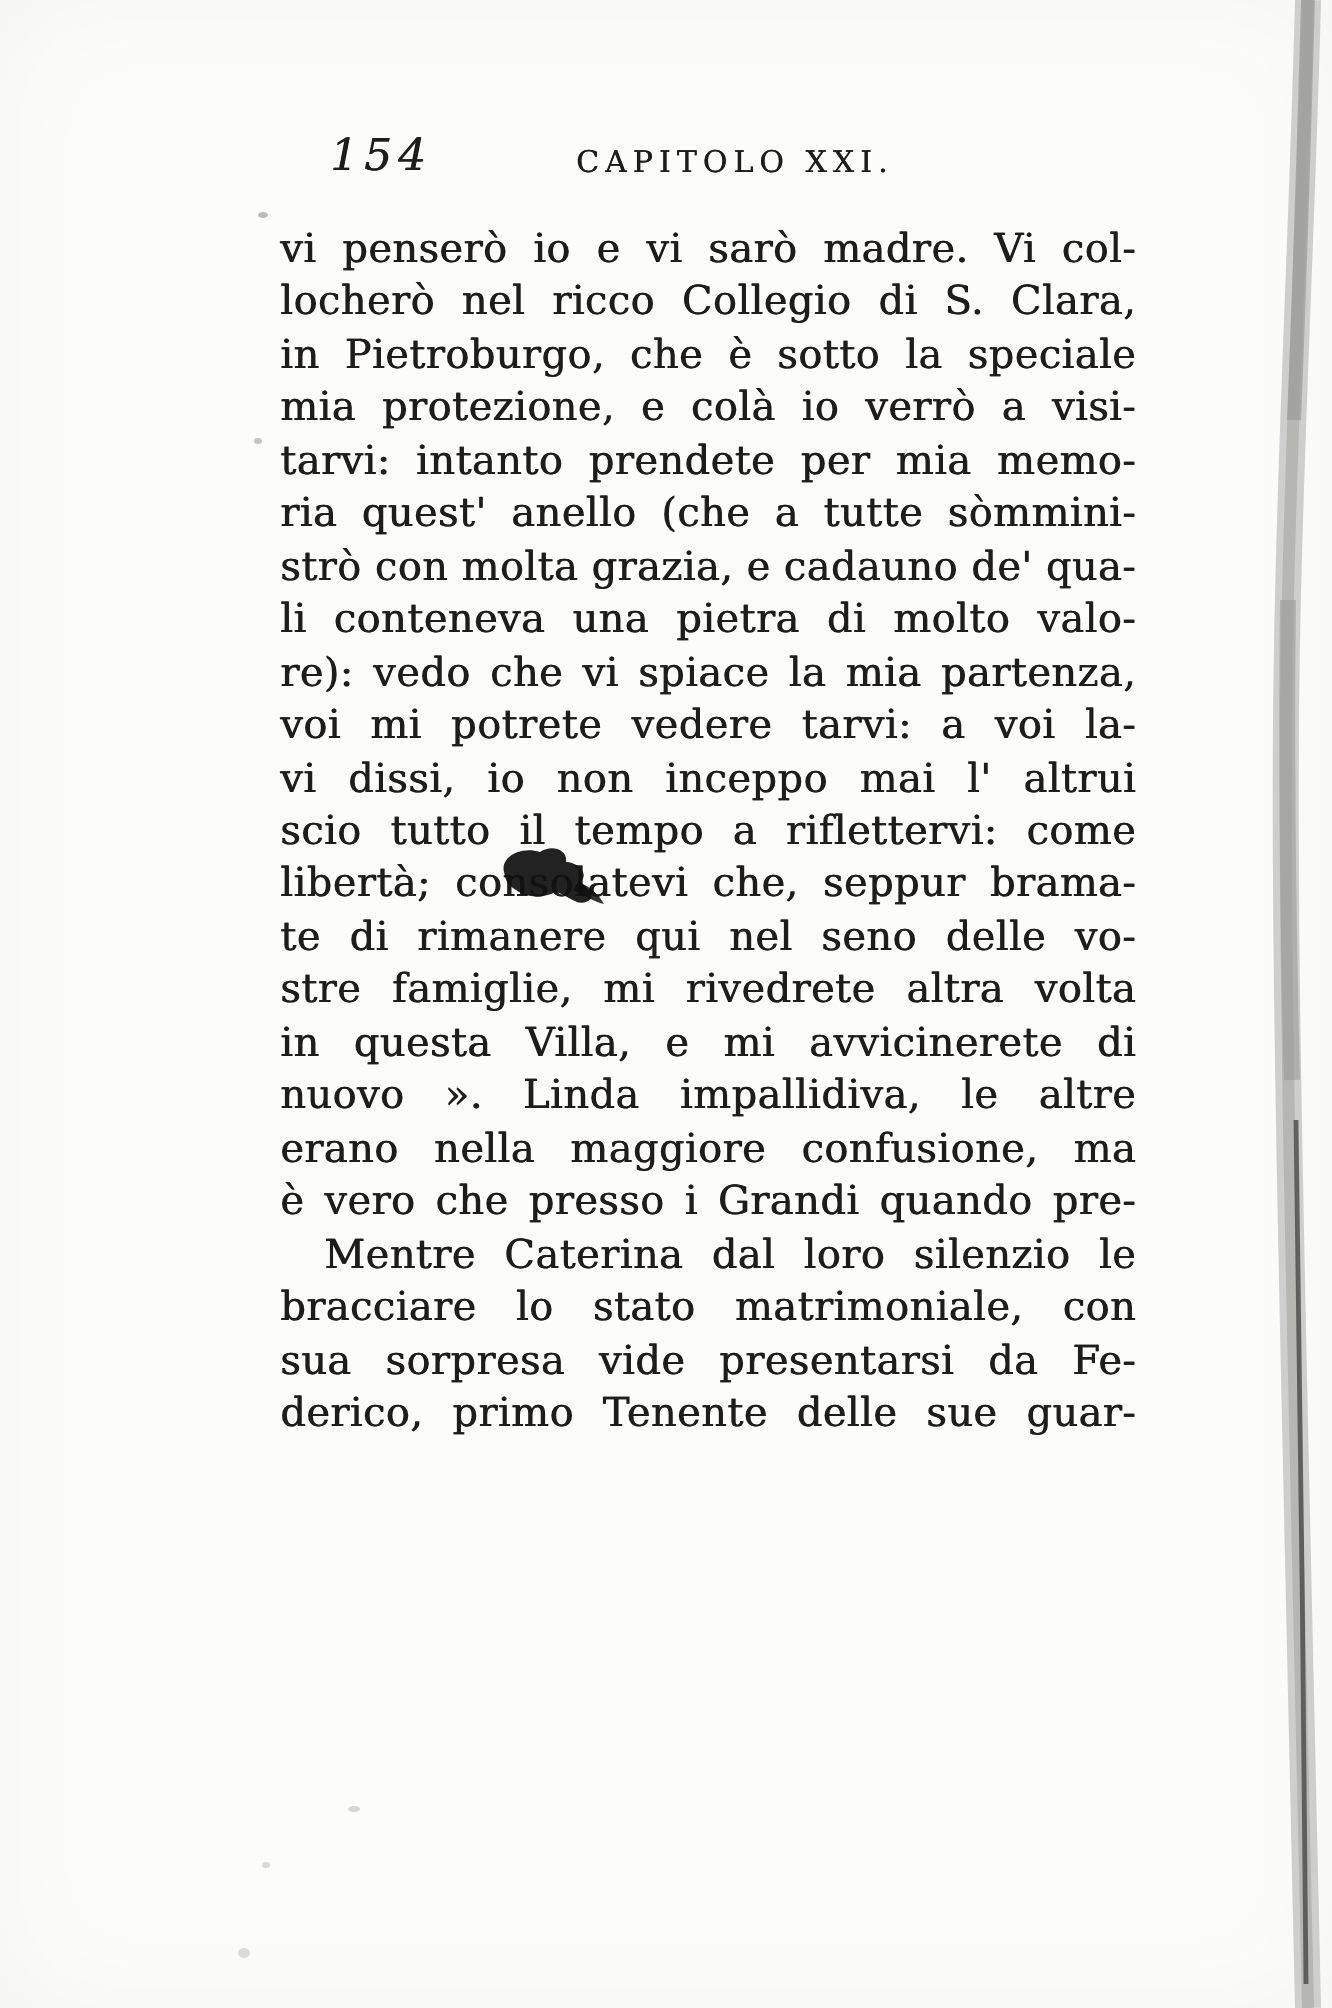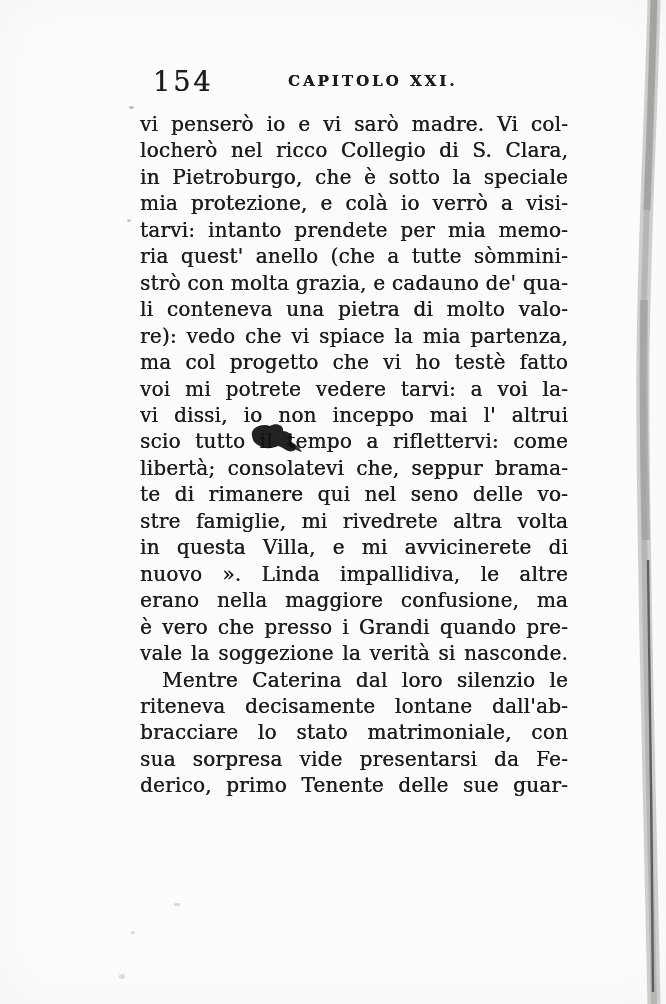--- a/index.html
+++ b/index.html
@@ -15,32 +15,33 @@
   }
   .header-row {
     position: absolute;
     left: 140px;
     top: 66px;
     width: 428px;
     height: 28px;
   }
   .page-number {
     position: absolute;
-    left: 13px;
+    left: 25px;
     top: 0;
-    font-size: 27px;
+    font-size: 22px;
     letter-spacing: 3px;
     text-shadow: 0.3px 0 0 currentColor;
+    font-style: italic;
   }
   .header-title {
     position: absolute;
     left: 148px;
     top: 6px;
     font-size: 15px;
-    font-weight: bold;
+    font-weight: normal;
     letter-spacing: 3px;
     text-shadow: 0.2px 0 0 currentColor;
   }
   .text-block {
     position: absolute;
     left: 140px;
     top: 111px;
     width: 428px;
     font-size: 20px;
     line-height: 26.45px;
@@ -95,34 +96,31 @@
   <div class="text-block">
       <div class="line">vi penserò io e vi sarò madre. Vi col-</div>
       <div class="line">locherò nel ricco Collegio di S. Clara,</div>
       <div class="line">in Pietroburgo, che è sotto la speciale</div>
       <div class="line">mia protezione, e colà io verrò a visi-</div>
       <div class="line">tarvi: intanto prendete per mia memo-</div>
       <div class="line">ria quest' anello (che a tutte sòmmini-</div>
       <div class="line">strò con molta grazia, e cadauno de' qua-</div>
       <div class="line">li conteneva una pietra di molto valo-</div>
       <div class="line">re): vedo che vi spiace la mia partenza,</div>
-      <div class="line">ma col progetto che vi ho testè fatto</div>
       <div class="line">voi mi potrete vedere tarvi: a voi la-</div>
       <div class="line">vi dissi, io non inceppo mai l' altrui</div>
       <div class="line">scio tutto il tempo a riflettervi: come</div>
       <div class="line">libertà; consolatevi che, seppur brama-</div>
       <div class="line">te di rimanere qui nel seno delle vo-</div>
       <div class="line">stre famiglie, mi rivedrete altra volta</div>
       <div class="line">in questa Villa, e mi avvicinerete di</div>
       <div class="line">nuovo ». Linda impallidiva, le altre</div>
       <div class="line">erano nella maggiore confusione, ma</div>
       <div class="line">è vero che presso i Grandi quando pre-</div>
-      <div class="line">vale la soggezione la verità si nasconde.</div>
       <div class="line indent">Mentre Caterina dal loro silenzio le</div>
-      <div class="line">riteneva decisamente lontane dall'ab-</div>
       <div class="line">bracciare lo stato matrimoniale, con</div>
       <div class="line">sua sorpresa vide presentarsi da Fe-</div>
       <div class="line">derico, primo Tenente delle sue guar-</div>
     </div>
 
   <svg class="ink-blot" viewBox="0 0 62 38">
     <path d="M7,17 C5,9 16,4 25,7 C31,3 39,6 38,12 C44,12 50,18 45,22 C49,25 54,30 48,32 C43,34 38,28 33,27 C27,30 18,30 13,26 C8,23 8,21 7,17 Z" fill="#111111" opacity="0.93"></path>
     <path d="M44,22 C50,24 55,29 57,33 C52,32 46,28 42,26 Z" fill="#111111" opacity="0.85"></path>
   </svg>
 

